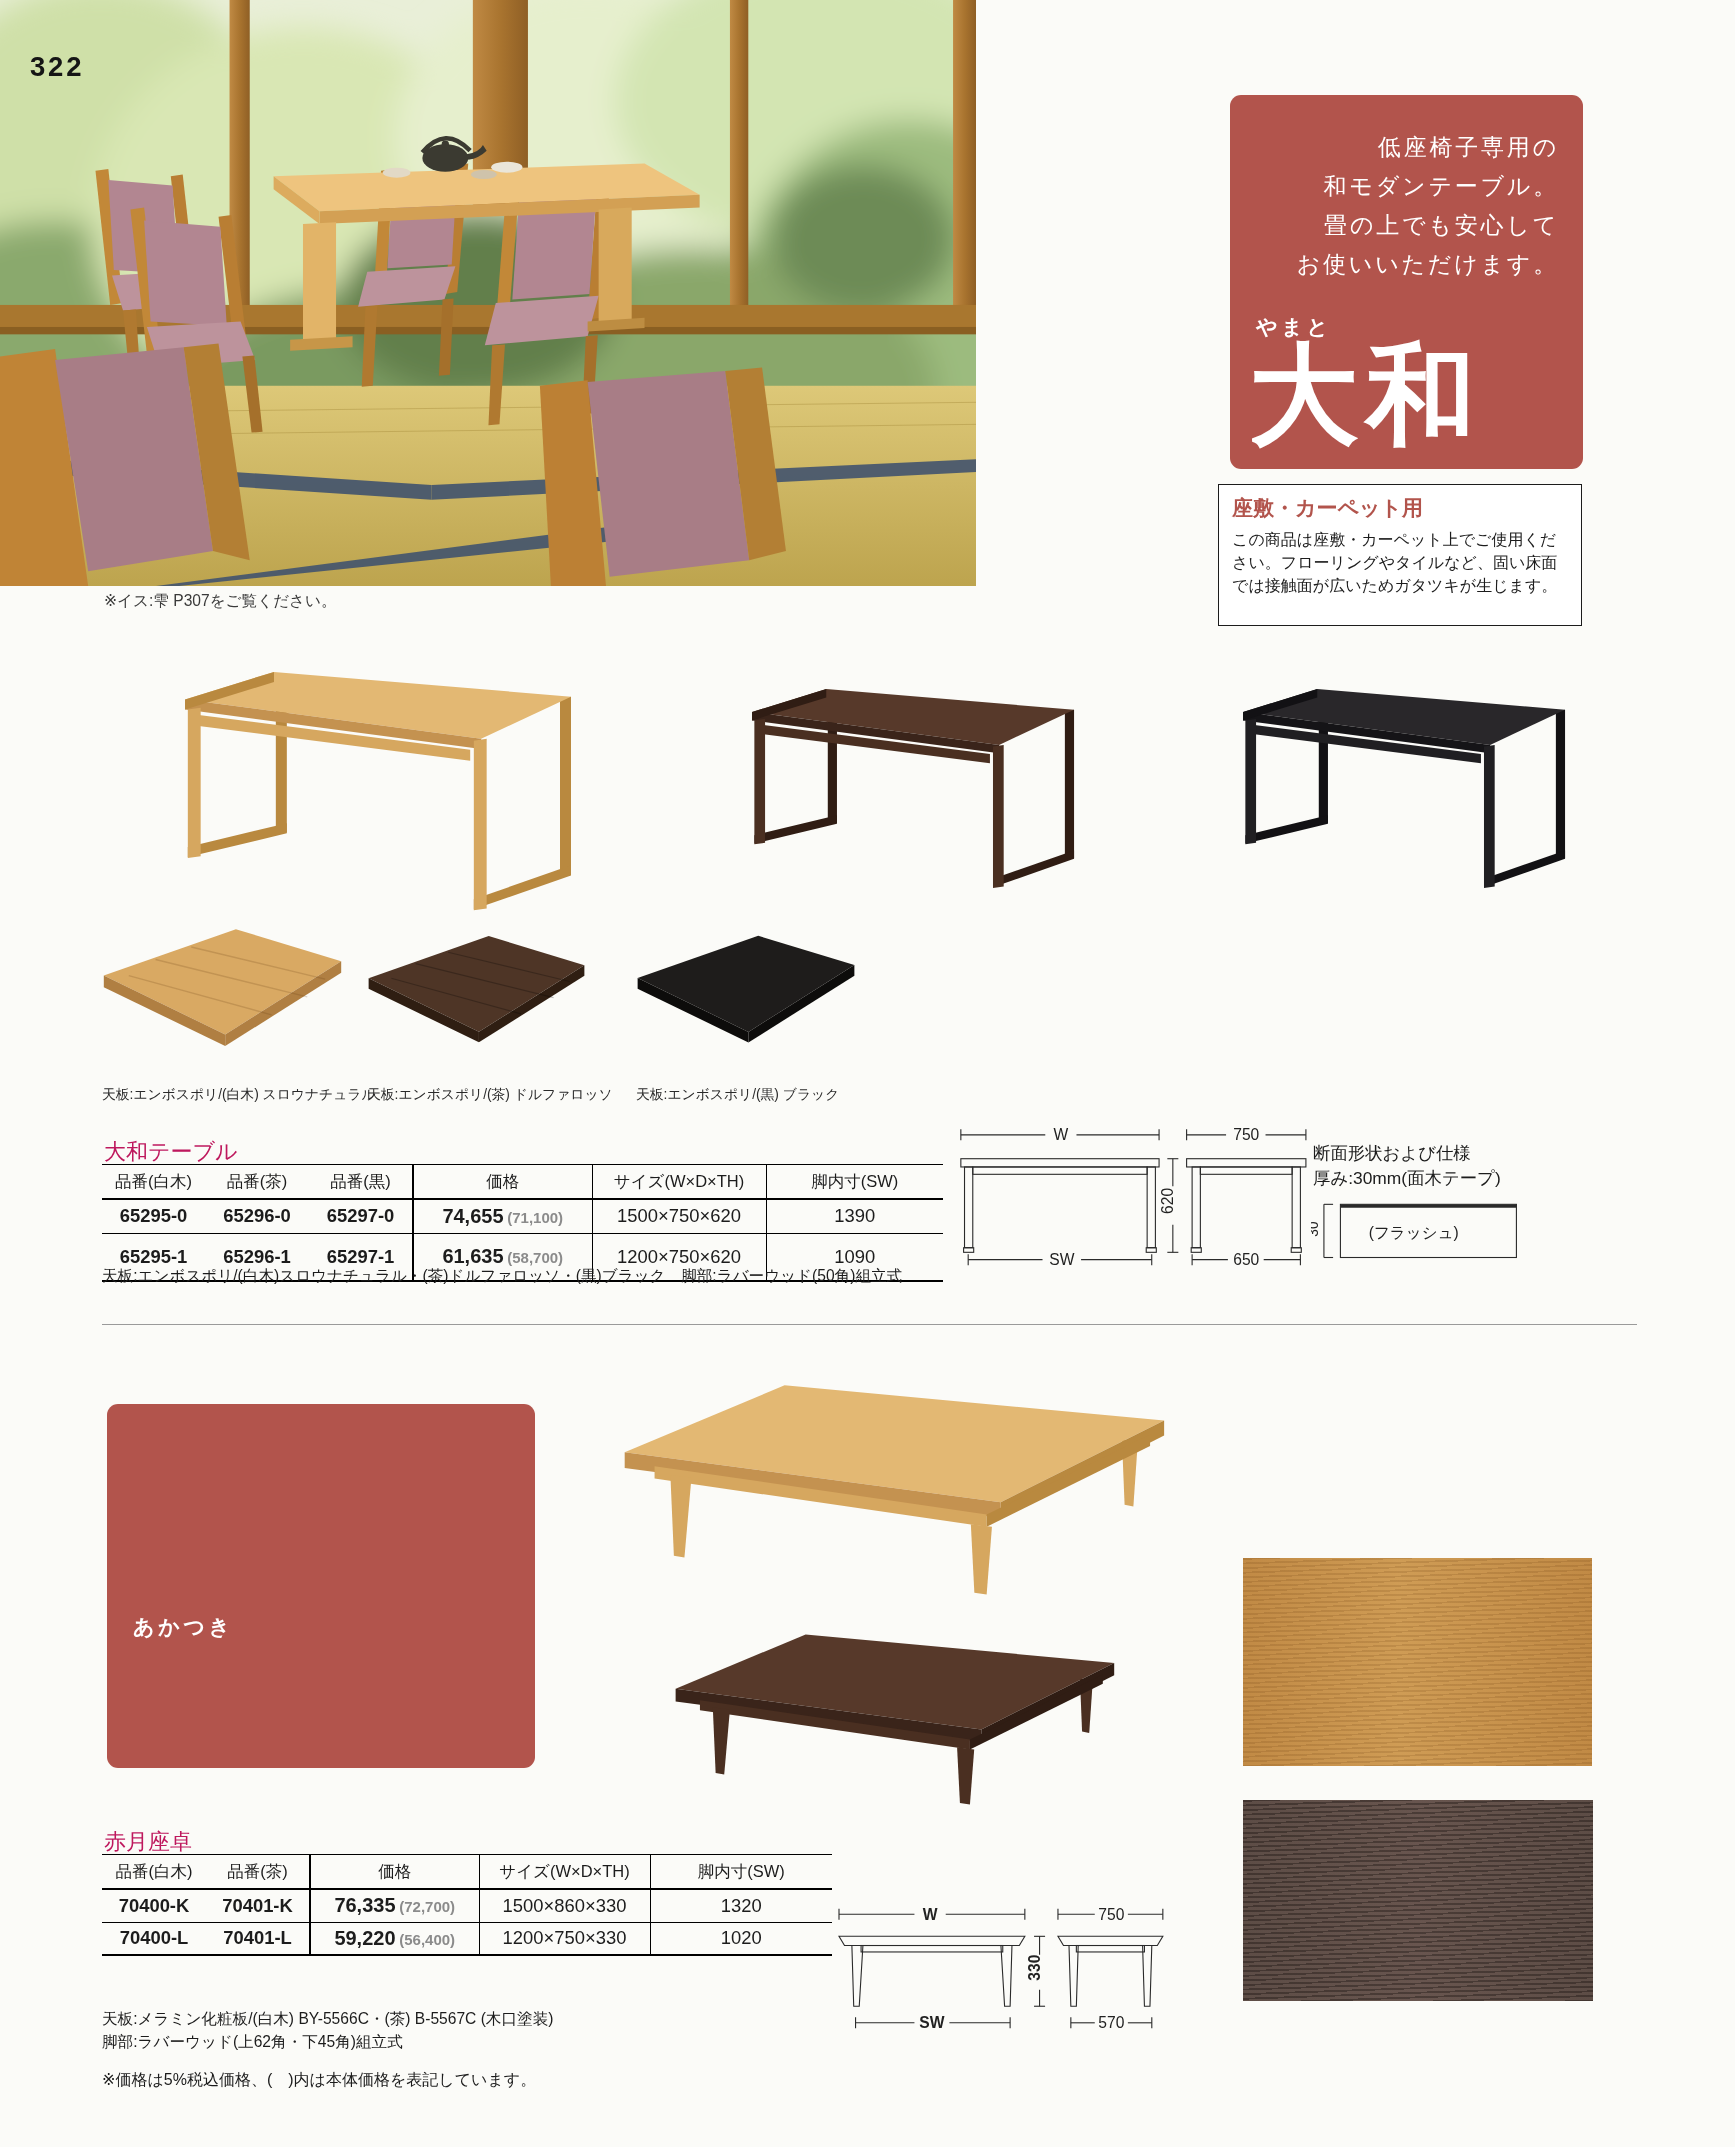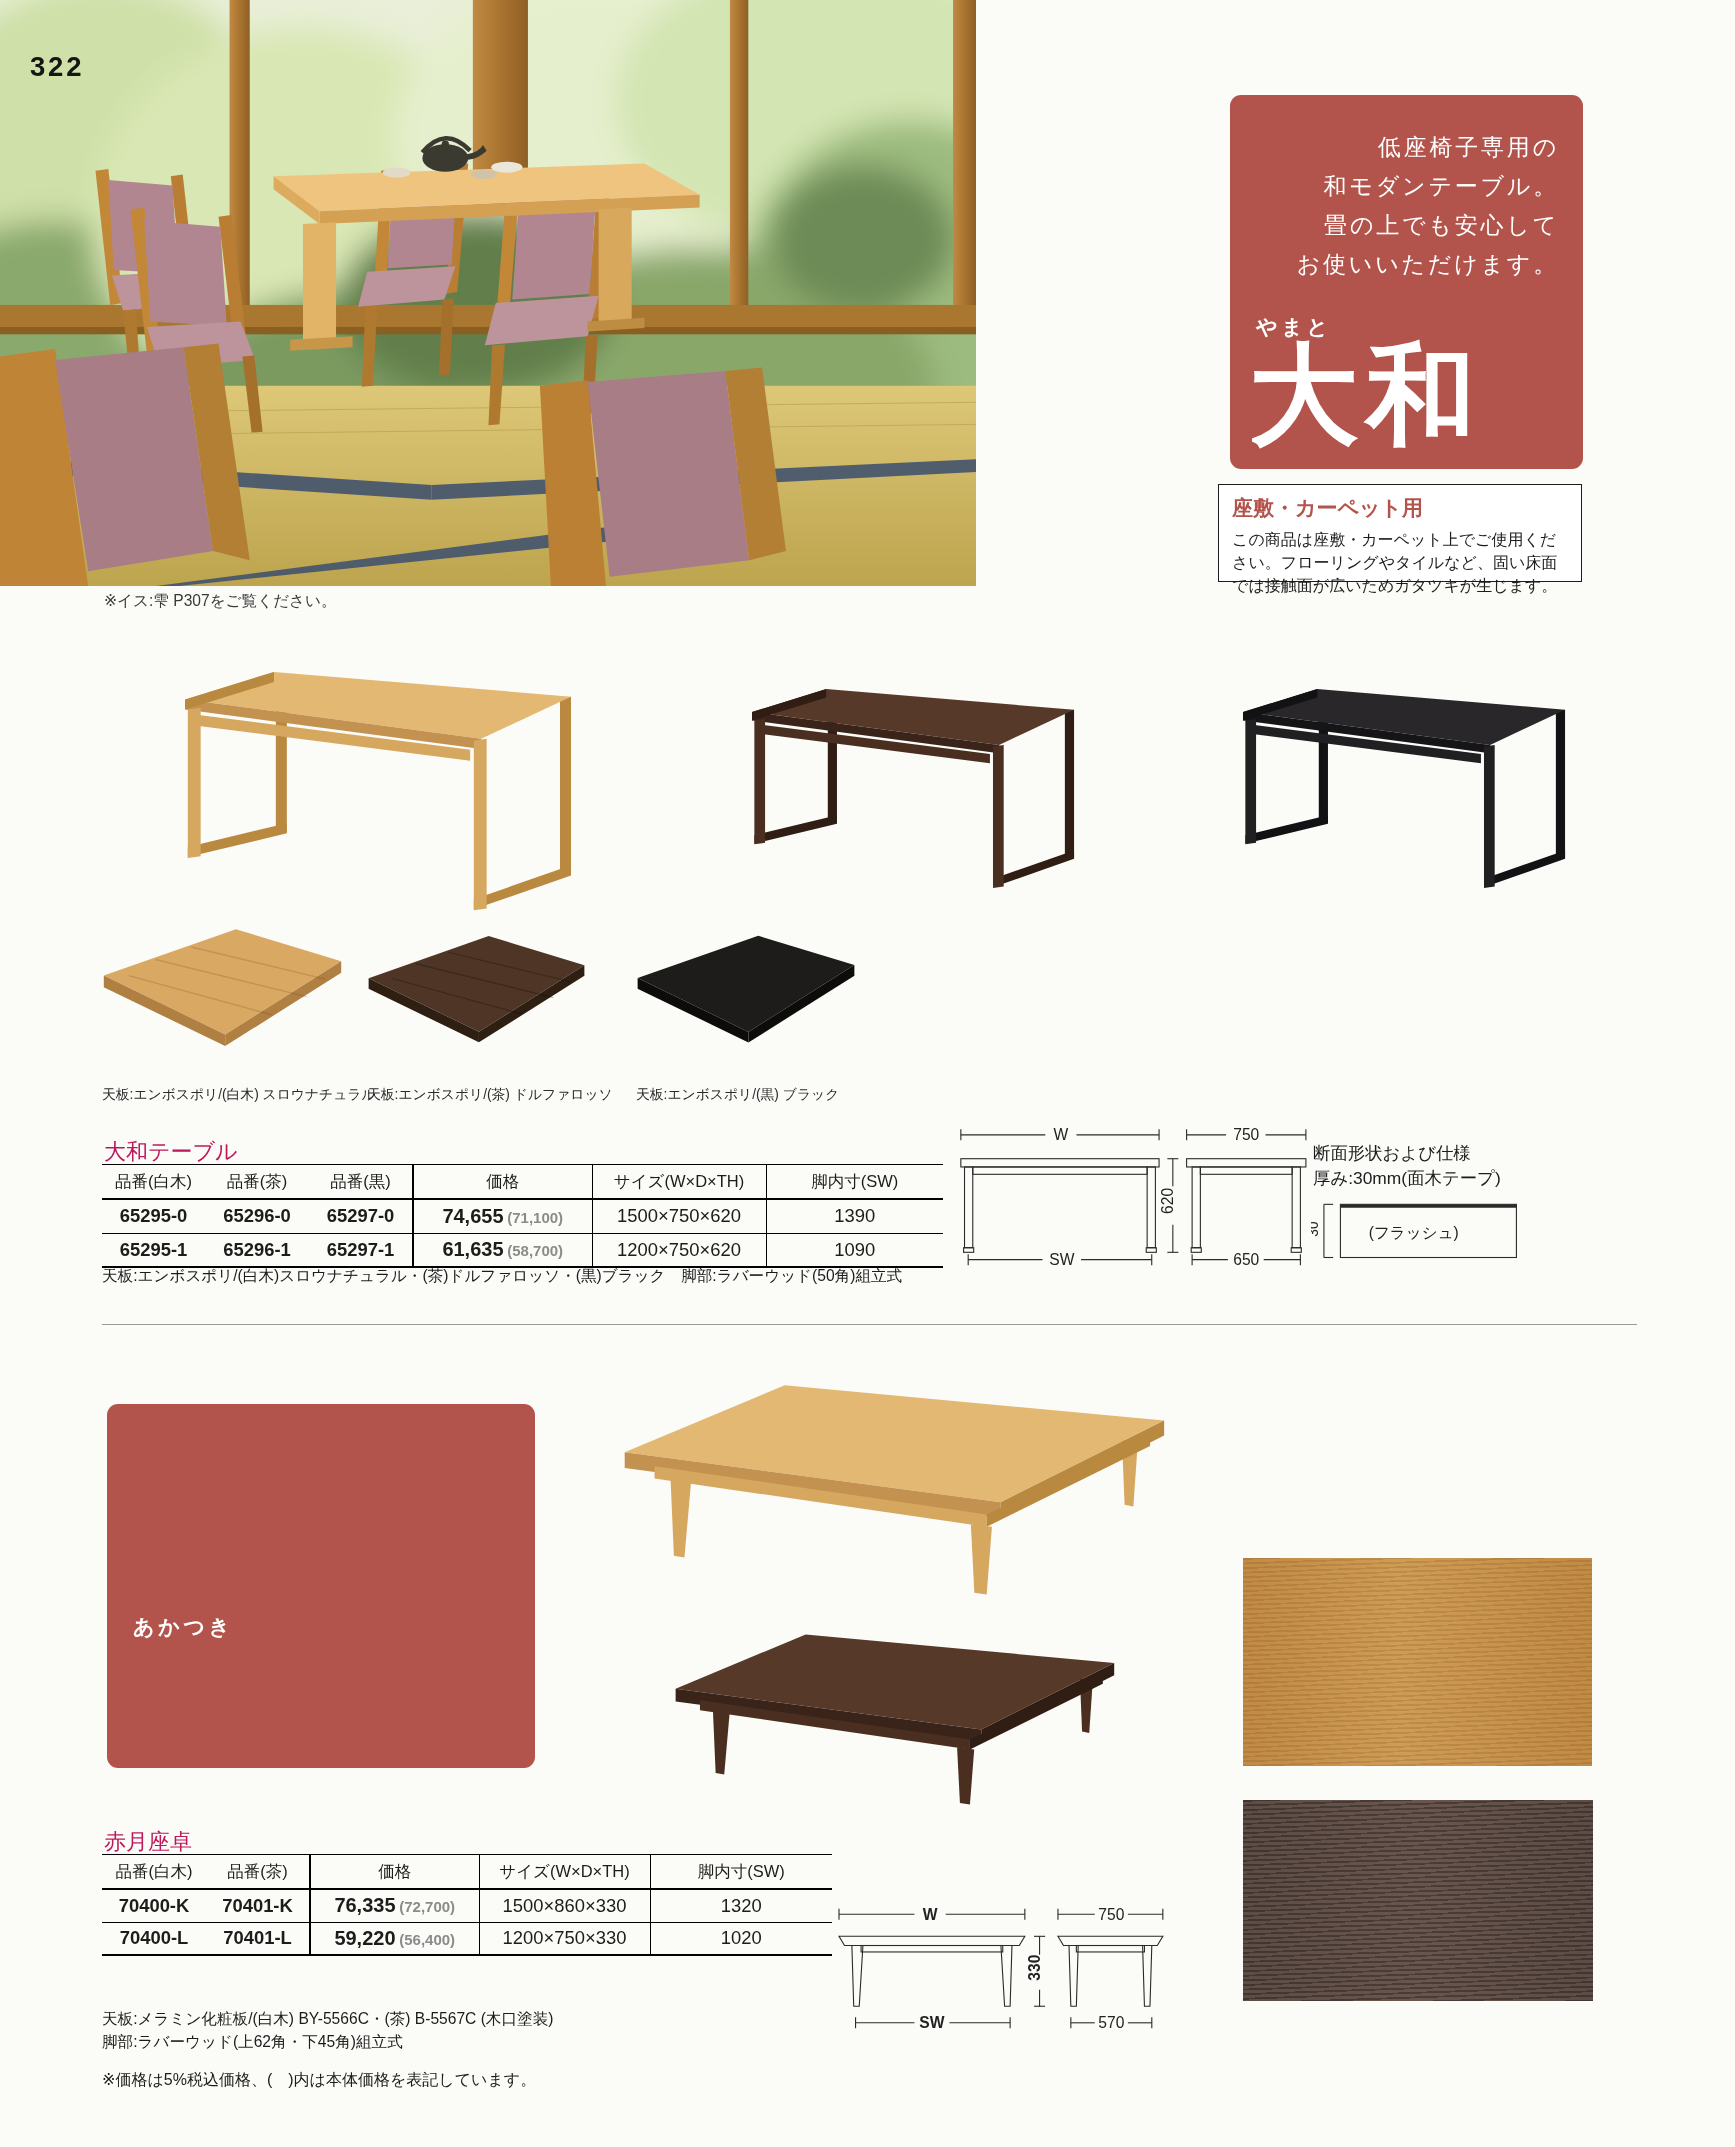--- a/index.html
+++ b/index.html
@@ -20,21 +20,21 @@
   .tagline{position:absolute;top:33px;right:24px;text-align:right;font-size:23px;
            line-height:39px;letter-spacing:2.8px;font-weight:500;}
   .kana{position:absolute;left:26px;font-size:21px;letter-spacing:3.7px;font-weight:bold;}
   .big-name{position:absolute;left:18.4px;font-size:110px;font-weight:bold;letter-spacing:7.3px;line-height:1;}
   .yamato-box .kana{top:218px;}
   .yamato-box .big-name{top:245px;}
   .akatsuki-box .kana{top:209px;}
   .akatsuki-box .big-name{top:237px;}
 
   
-  .usage-box{left:1218px;top:484px;width:364px;height:98px;border:1.8px solid #1c1c1c;
+  .usage-box{left:1218px;top:484px;width:364px;height:142px;border:1.8px solid #1c1c1c;
              box-sizing:border-box;padding:9.2px 13px;background:#fff;}
   .usage-title{color:var(--accent,#b2544c);font-size:21px;font-weight:bold;margin-bottom:5.5px;}
   .usage-body{font-size:16px;line-height:23px;color:#1c1c1c;}
 
   
   .prod svg{width:100%;height:100%;display:block;}
   .v-nat{--pt:var(--wood-natural,#e3b873);--pe:#c49250;--pl:#d6a75f;--pd:#b9893f;}
   .v-brn{--pt:var(--wood-brown,#57392a);--pe:#3a241a;--pl:#4a2f21;--pd:#301d14;}
   .v-blk{--pt:var(--wood-black,#29272a);--pe:#151417;--pl:#201f22;--pd:#121114;}
 
@@ -310,21 +310,21 @@
     </thead>
     <tbody>
       <tr style="height:34px">
         <td class="code">65295-0</td>
         <td class="code">65296-0</td>
         <td class="code">65297-0</td>
         <td class="bthick"><span class="price-main">74,655</span><span class="price-base">(71,100)</span></td>
         <td class="bthin">1500×750×620</td>
         <td class="bthin">1390</td>
       </tr>
-      <tr style="height:34px">
+      <tr style="height:48px">
         <td class="code">65295-1</td>
         <td class="code">65296-1</td>
         <td class="code">65297-1</td>
         <td class="bthick"><span class="price-main">61,635</span><span class="price-base">(58,700)</span></td>
         <td class="bthin">1200×750×620</td>
         <td class="bthin">1090</td>
       </tr>
     </tbody>
   </table>
   <div class="abs foot" style="left:102px;top:1266px">天板:エンボスポリ/(白木)スロウナチュラル・(茶)ドルファロッソ・(黒)ブラック　脚部:ラバーウッド(50角)組立式</div>

